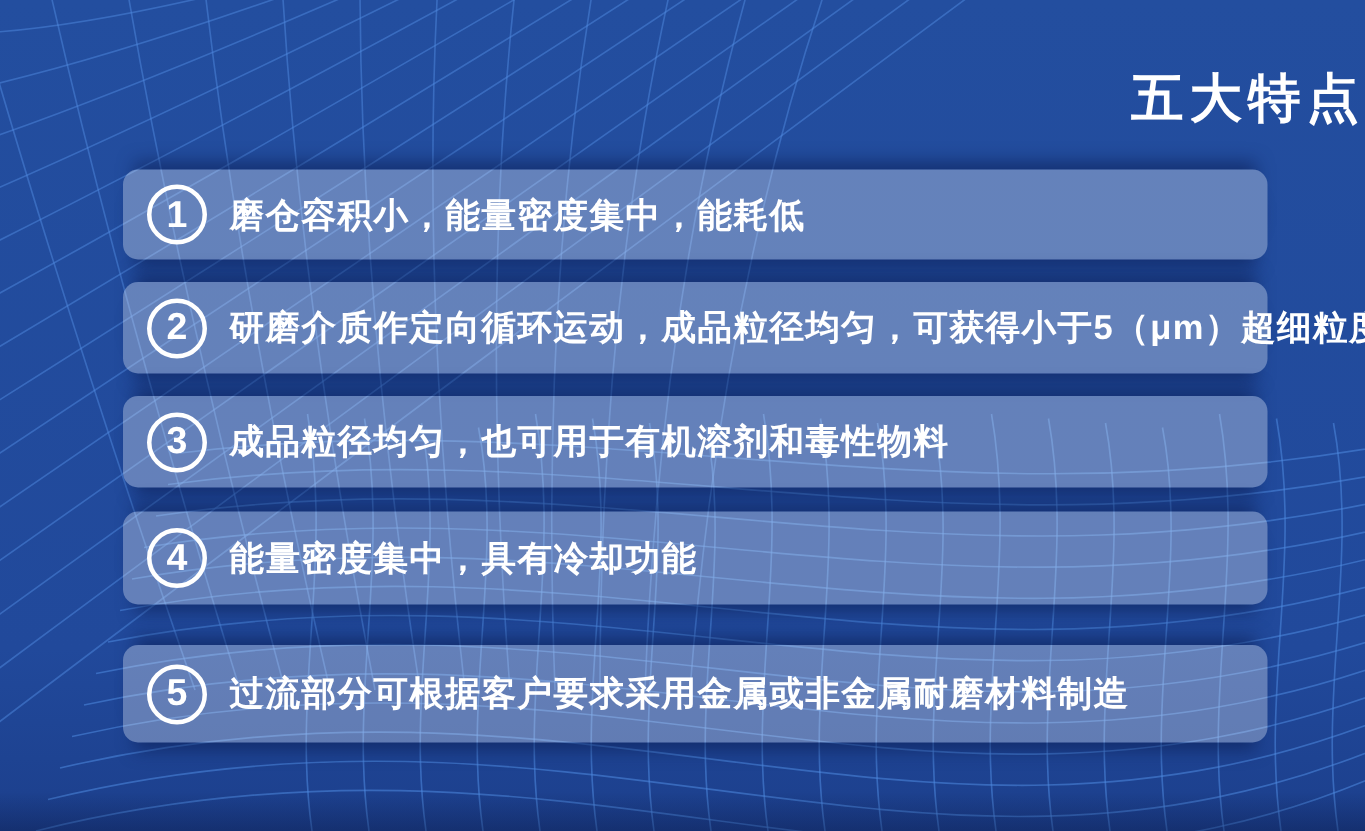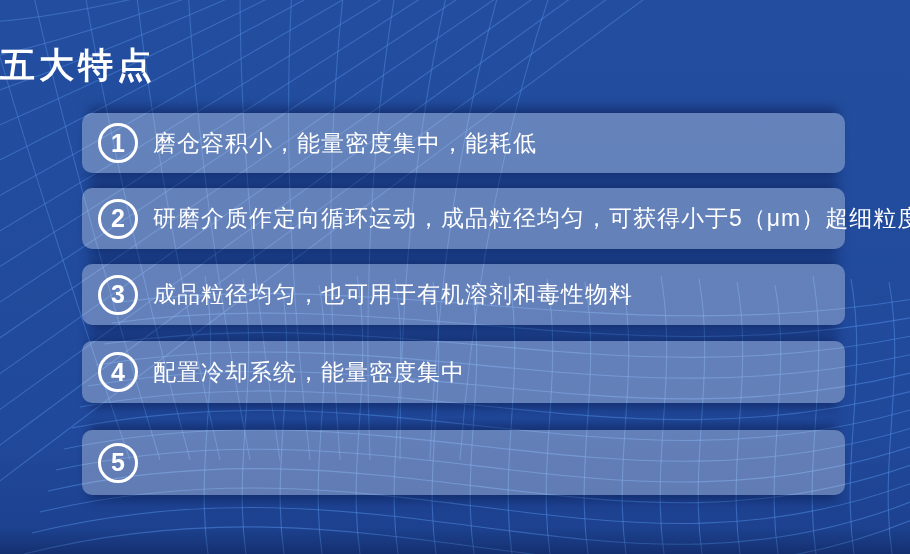--- a/index.html
+++ b/index.html
@@ -8,21 +8,21 @@
     position: relative;
     font-family: "Liberation Sans", "DejaVu Sans", sans-serif;
     background: linear-gradient(180deg, #234E9F 0%, #21499B 78%, #1C3F8C 100%);
   }
   #mesh {
     position: absolute; inset: 0; width: 910px; height: 554px;
     pointer-events: none;
   }
   .title {
     position: absolute; top: 42px; left: 0; width: 100%;
-    text-align: left;
+    text-align: right;
     color: #FFFFFF; font-size: 35px; font-weight: 800;
     letter-spacing: 4px;
   }
   .feature-list {
     position: absolute; top: 113px; left: 82px; width: 763px;
   }
   .feature-row {
     position: relative;
     display: flex; align-items: center;
     width: 100%;
@@ -39,21 +39,21 @@
   .num-badge {
     flex: 0 0 auto;
     width: 40px; height: 40px;
     border: 3px solid #FFFFFF; border-radius: 50%;
     display: flex; align-items: center; justify-content: center;
     color: #FFFFFF; font-size: 25px; font-weight: 700;
     margin-right: 15px;
     line-height: 1;
   }
   .feature-text {
-    color: #FFFFFF; font-size: 23px; font-weight: 400;
+    color: #FFFFFF; font-size: 23px; font-weight: 700;
     letter-spacing: 1px;
     white-space: nowrap;
   }
   .bottom-vignette {
     position: absolute; left: 0; bottom: 0; width: 100%; height: 26px;
     background: linear-gradient(180deg, rgba(10,25,70,0) 0%, rgba(10,25,70,0.40) 100%);
     pointer-events: none;
   }
 </style>
 </head>
@@ -146,23 +146,24 @@
     <div class="num-badge">
       <span>3</span>
     </div>
     <div class="feature-text">成品粒径均匀，也可用于有机溶剂和毒性物料</div>
   </div>
 
   <div class="feature-row">
     <div class="num-badge">
       <span>4</span>
     </div>
-    <div class="feature-text">配置冷却系统，能量密度集中</div>
+    <div class="feature-text">能量密度集中，具有冷却功能</div>
   </div>
 
   <div class="feature-row">
     <div class="num-badge">
       <span>5</span>
     </div>
+    <div class="feature-text">过流部分可根据客户要求采用金属或非金属耐磨材料制造</div>
   </div>
 </div>
 
 <div class="bottom-vignette"></div>
 
 </body></html>

